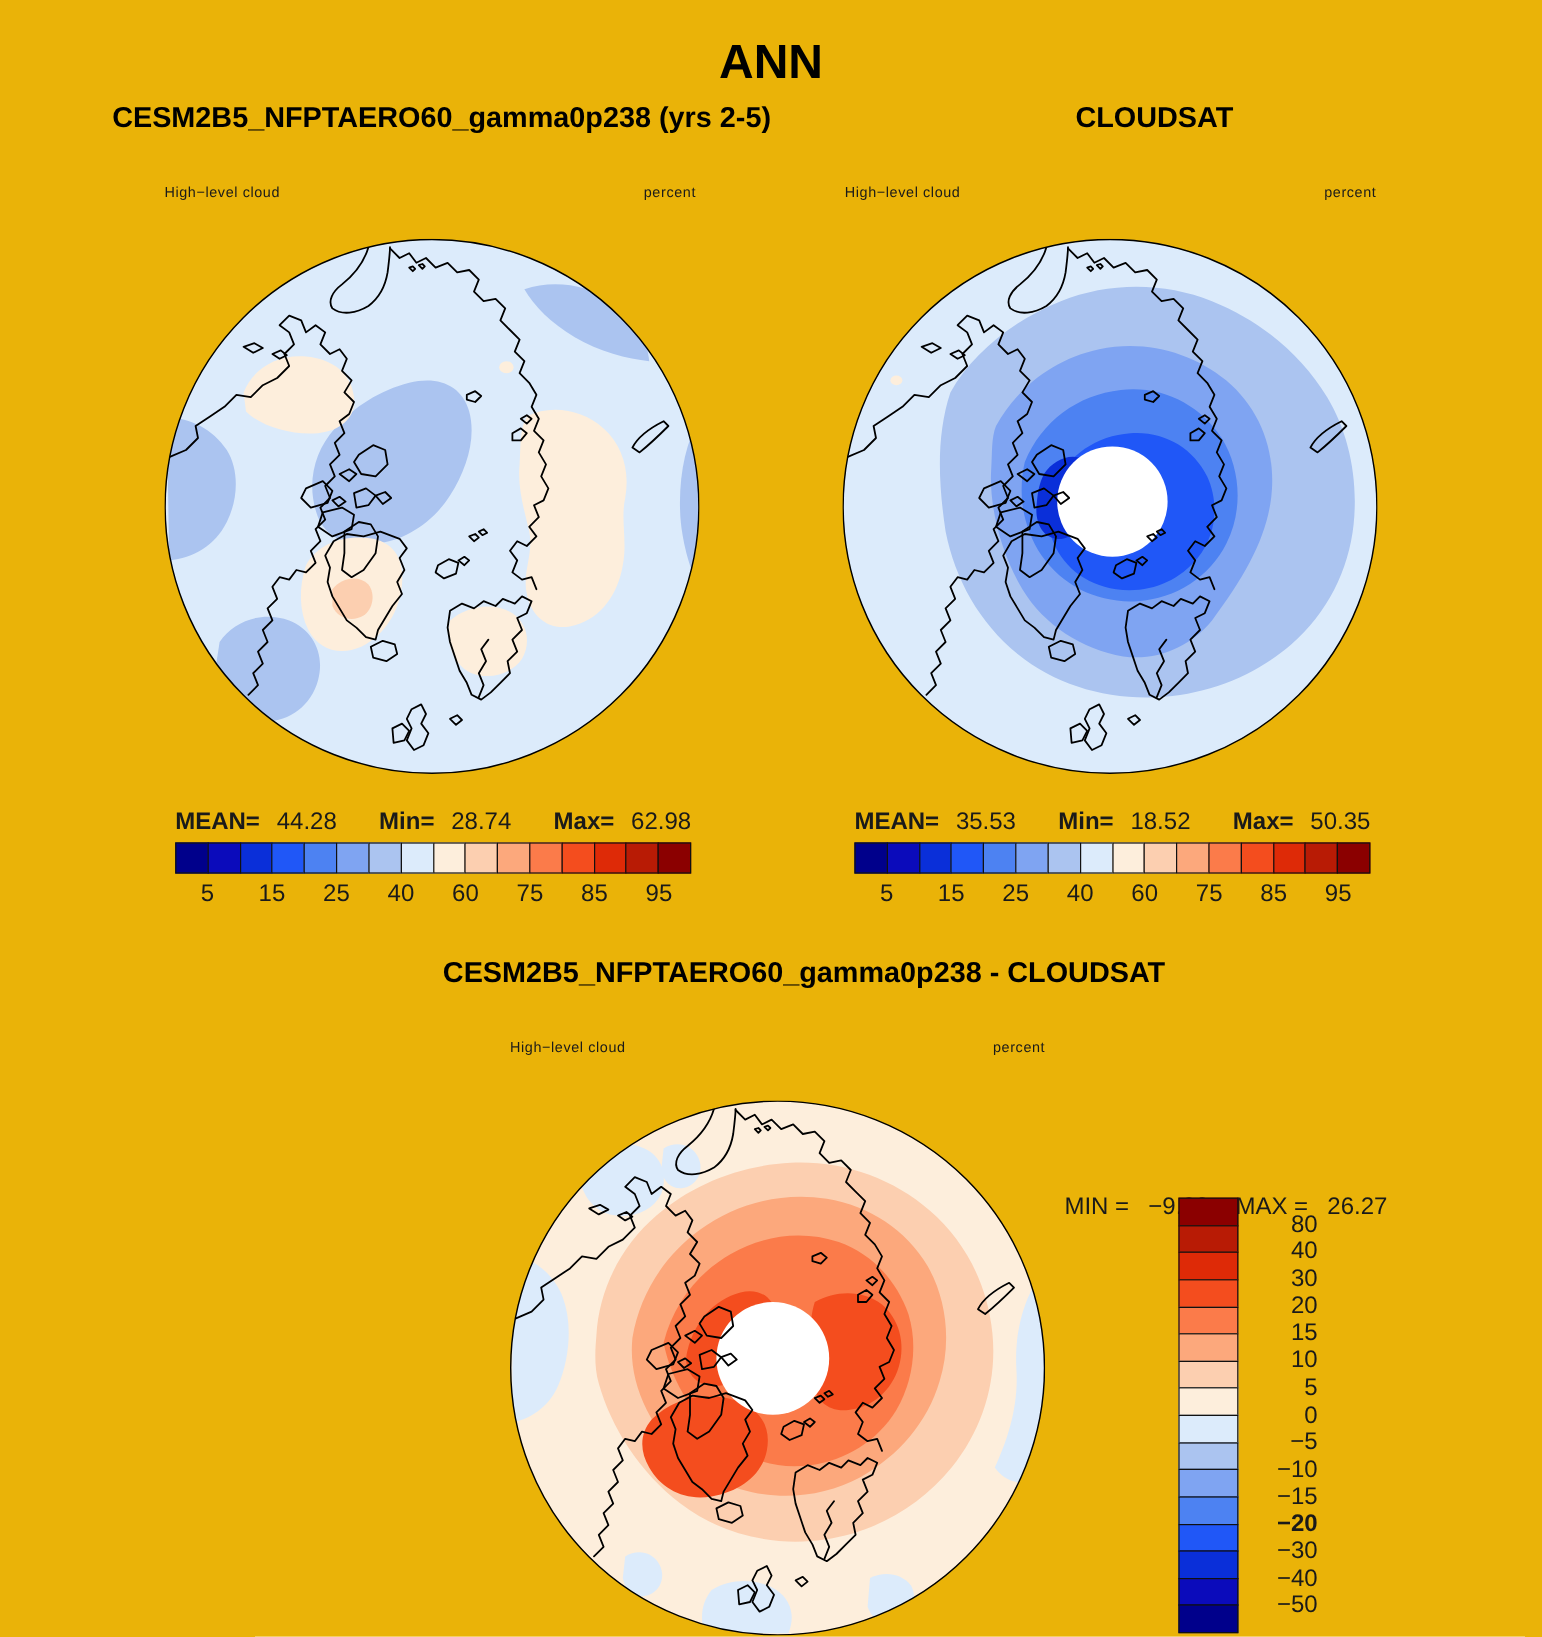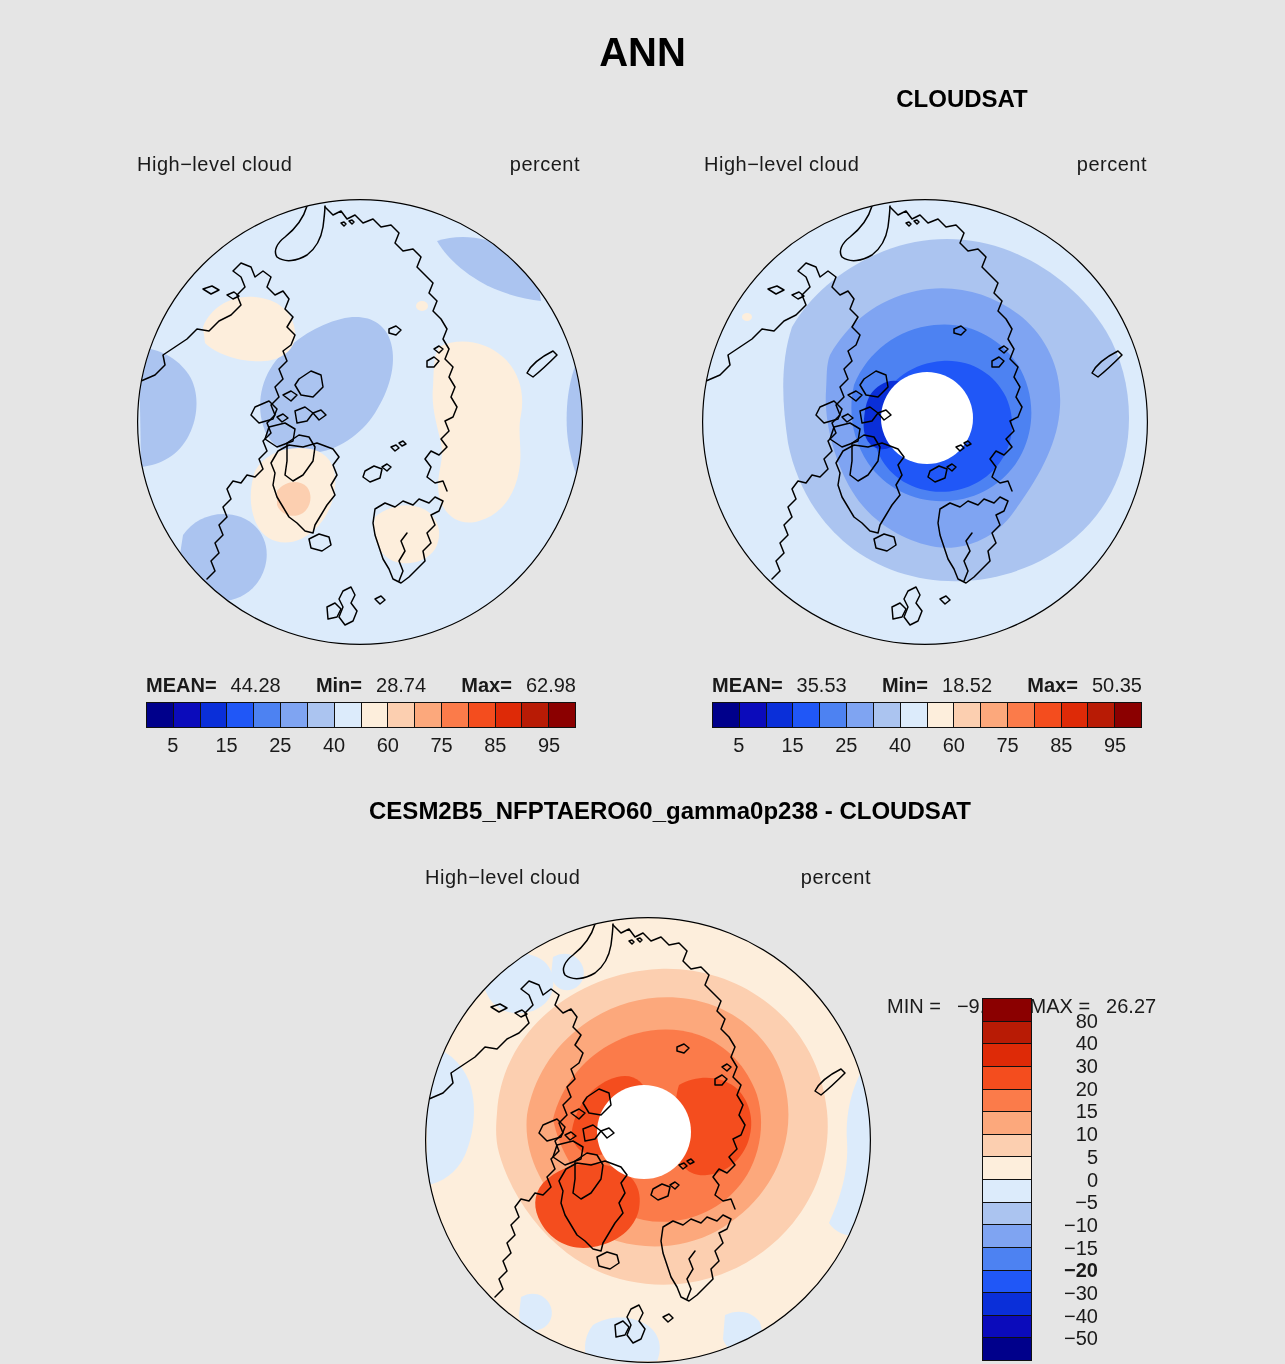--- a/index.html
+++ b/index.html
@@ -1,26 +1,26 @@
 <!DOCTYPE html>
 <html><head>
 <meta charset="utf-8">
 <style>
   html,body{margin:0;padding:0;background:#ffffff;}
   body{font-family:"Liberation Sans", sans-serif; color:#111;}
-  #fig{position:relative;width:1285px;height:1364px;background:#e5e5e5;overflow:hidden;}
+  #fig{position:relative;width:1285px;height:1364px;background:#eab308;overflow:hidden;}
 
   .main-title{position:absolute;left:0;right:0;top:30px;text-align:center;
     font-size:40px;font-weight:700;letter-spacing:0px;color:#000;}
   .panel-title{position:absolute;top:85px;transform:translateX(-50%);
     font-size:24px;font-weight:700;white-space:nowrap;color:#000;}
   .panel-title.bottom{top:797px;}
 
   .label-row{position:absolute;display:flex;justify-content:space-between;
-    font-size:20px;color:#1a1a1a;letter-spacing:0.5px;white-space:nowrap;}
+    font-size:12px;color:#1a1a1a;letter-spacing:0.5px;white-space:nowrap;}
 
   svg.map{position:absolute;}
   .rim{fill:none;stroke:#000;stroke-width:1.2;}
 
   .stats-row{position:absolute;display:flex;justify-content:space-between;
     font-size:20px;color:#1a1a1a;white-space:nowrap;}
   .stats-row .pair{display:flex;}
   .stats-row .pair .lab{margin-right:14px;font-weight:bold;}
 
   .cbar-h{position:absolute;display:flex;height:26px;width:430px;}
@@ -46,20 +46,21 @@
 
   .coast{fill:none;stroke:#000;stroke-width:1.5;stroke-linejoin:round;stroke-linecap:round;}
 </style>
 </head>
 <body>
 
 <div id="fig">
 
   <div class="main-title">ANN</div>
 
+  <div class="panel-title" style="left:368px;">CESM2B5_NFPTAERO60_gamma0p238 (yrs 2-5)</div>
   <div class="panel-title" style="left:962px;">CLOUDSAT</div>
   <div class="panel-title bottom" style="left:670px;">CESM2B5_NFPTAERO60_gamma0p238 - CLOUDSAT</div>
 
   <div class="label-row" style="left:137px;top:153px;width:443px;">
     <span>High−level cloud</span>
     <span>percent</span>
   </div>
   <div class="label-row" style="left:704px;top:153px;width:443px;">
     <span>High−level cloud</span>
     <span>percent</span>

